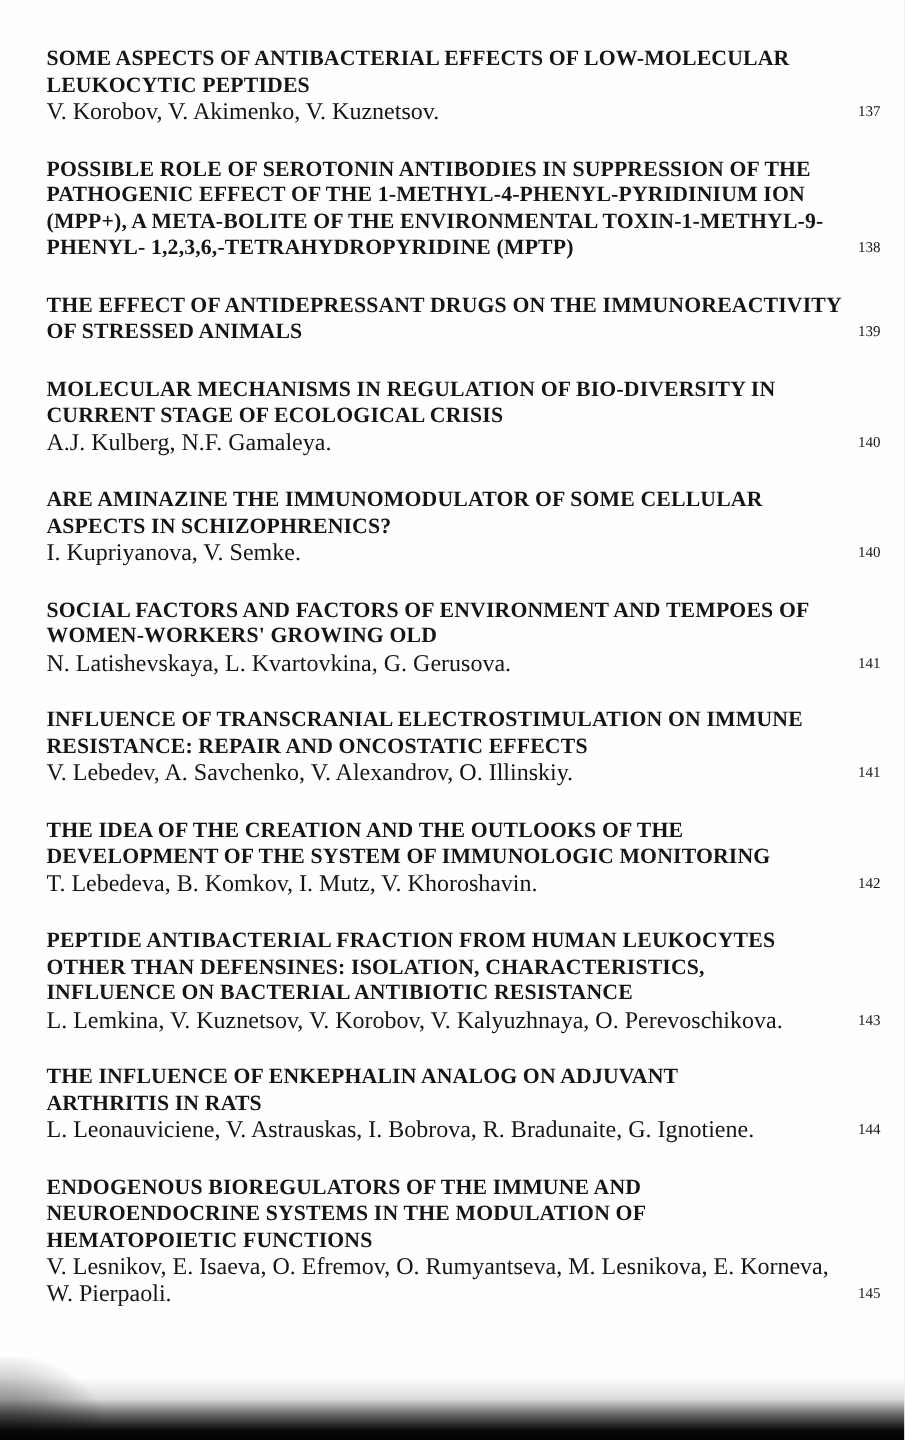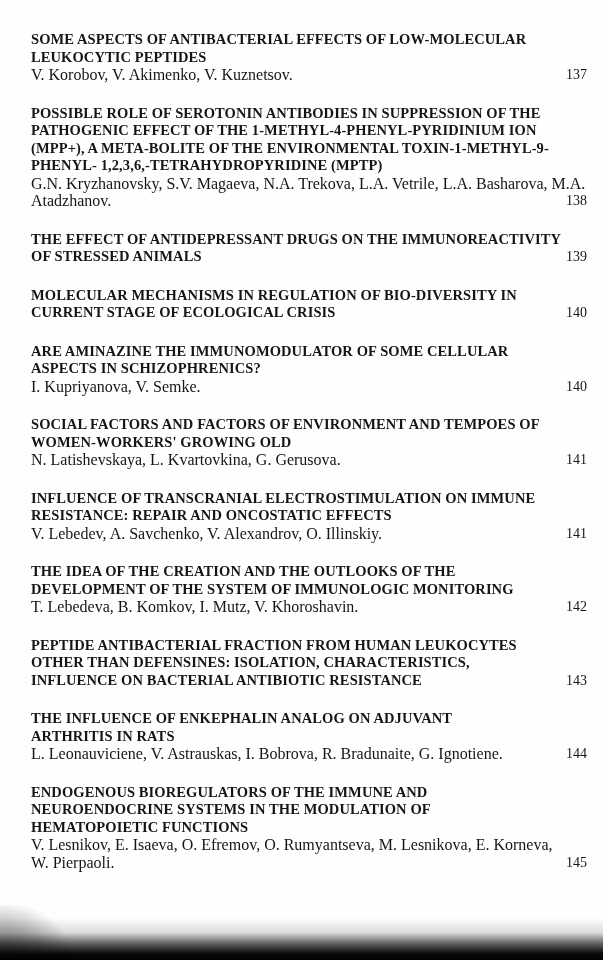--- a/index.html
+++ b/index.html
@@ -33,21 +33,21 @@
   }
   .entry-authors {
     font-size: 16px;
     line-height: 17.5px;
     white-space: pre-line;
   }
   .entry-page {
     position: absolute;
     right: 0;
     bottom: 0;
-    font-size: 14px;
+    font-size: 10px;
     line-height: 17.5px;
   }
   .scan-edge {
     position: absolute;
     left: 0;
     right: 0;
     bottom: 0;
     height: 42px;
     background: linear-gradient(to bottom,
       rgba(20,18,16,0) 0%,
@@ -80,34 +80,33 @@
 LEUKOCYTIC PEPTIDES</div>
     <div class="entry-authors">V. Korobov, V. Akimenko, V. Kuznetsov.</div>
     <span class="entry-page">137</span>
   </div>
 
   <div class="entry">
     <div class="entry-title">POSSIBLE ROLE OF SEROTONIN ANTIBODIES IN SUPPRESSION OF THE
 PATHOGENIC EFFECT OF THE 1-METHYL-4-PHENYL-PYRIDINIUM ION
 (MPP+), A META-BOLITE OF THE ENVIRONMENTAL TOXIN-1-METHYL-9-
 PHENYL- 1,2,3,6,-TETRAHYDROPYRIDINE (MPTP)</div>
-    <div class="entry-authors">G.N. Kryzhanovsky, S.V. Magaeva, N.A. Trekova, L.A. Vetrile, L.A. Basharova, M.A.
-Atadzhanov.</div>
     <span class="entry-page">138</span>
   </div>
 
   <div class="entry">
     <div class="entry-title">THE EFFECT OF ANTIDEPRESSANT DRUGS ON THE IMMUNOREACTIVITY
 OF STRESSED ANIMALS</div>
     <span class="entry-page">139</span>
   </div>
 
   <div class="entry">
     <div class="entry-title">MOLECULAR MECHANISMS IN REGULATION OF BIO-DIVERSITY IN
 CURRENT STAGE OF ECOLOGICAL CRISIS</div>
+    <div class="entry-authors">A.J. Kulberg, N.F. Gamaleya.</div>
     <span class="entry-page">140</span>
   </div>
 
   <div class="entry">
     <div class="entry-title">ARE AMINAZINE THE IMMUNOMODULATOR OF SOME CELLULAR
 ASPECTS IN SCHIZOPHRENICS?</div>
     <div class="entry-authors">I. Kupriyanova, V. Semke.</div>
     <span class="entry-page">140</span>
   </div>
 
@@ -129,20 +128,21 @@
     <div class="entry-title">THE IDEA OF THE CREATION AND THE OUTLOOKS OF THE
 DEVELOPMENT OF THE SYSTEM OF IMMUNOLOGIC MONITORING</div>
     <div class="entry-authors">T. Lebedeva, B. Komkov, I. Mutz, V. Khoroshavin.</div>
     <span class="entry-page">142</span>
   </div>
 
   <div class="entry">
     <div class="entry-title">PEPTIDE ANTIBACTERIAL FRACTION FROM HUMAN LEUKOCYTES
 OTHER THAN DEFENSINES: ISOLATION, CHARACTERISTICS,
 INFLUENCE ON BACTERIAL ANTIBIOTIC RESISTANCE</div>
+    <div class="entry-authors">L. Lemkina, V. Kuznetsov, V. Korobov, V. Kalyuzhnaya, O. Perevoschikova.</div>
     <span class="entry-page">143</span>
   </div>
 
   <div class="entry">
     <div class="entry-title">THE INFLUENCE OF ENKEPHALIN ANALOG ON ADJUVANT
 ARTHRITIS IN RATS</div>
     <div class="entry-authors">L. Leonauviciene, V. Astrauskas, I. Bobrova, R. Bradunaite, G. Ignotiene.</div>
     <span class="entry-page">144</span>
   </div>
 

